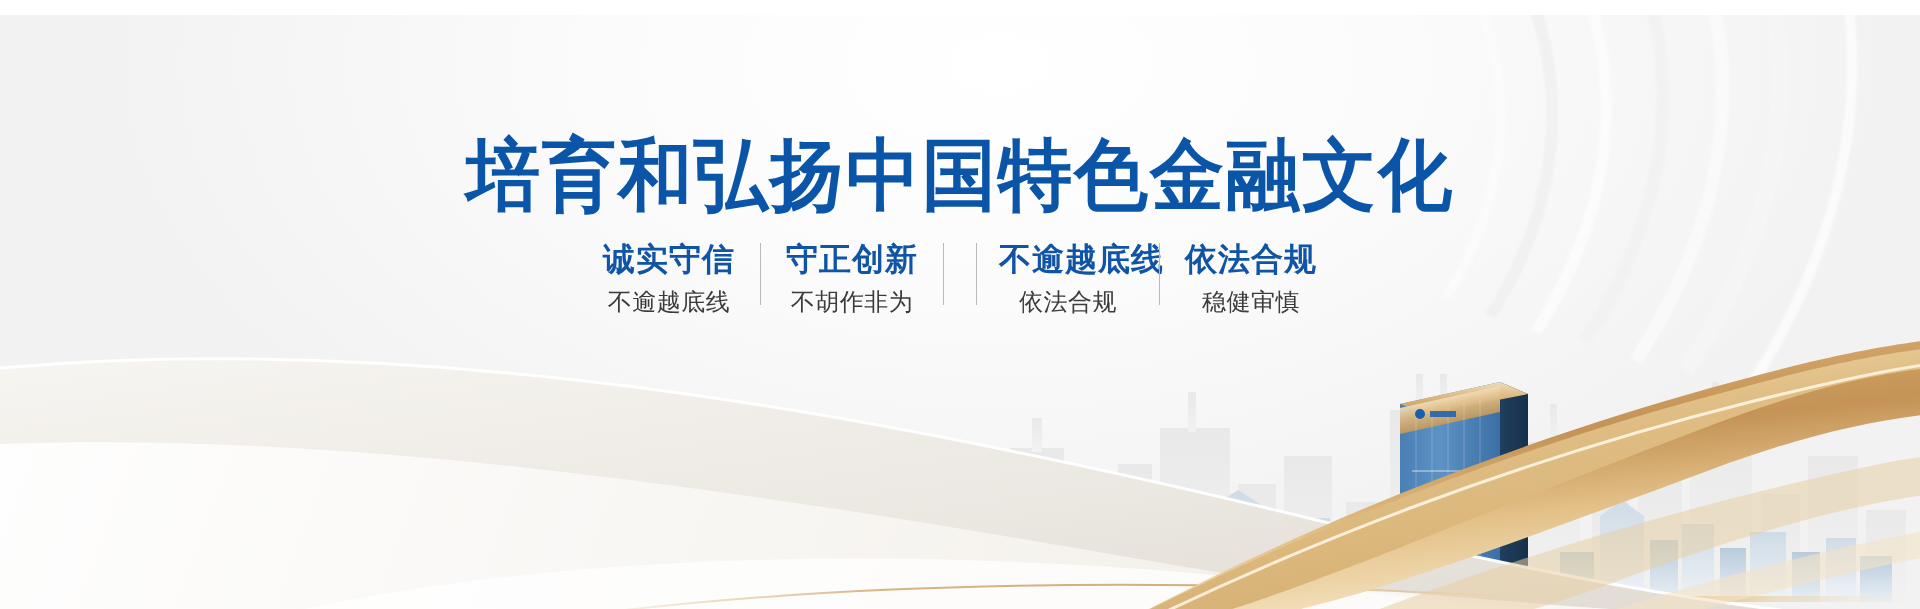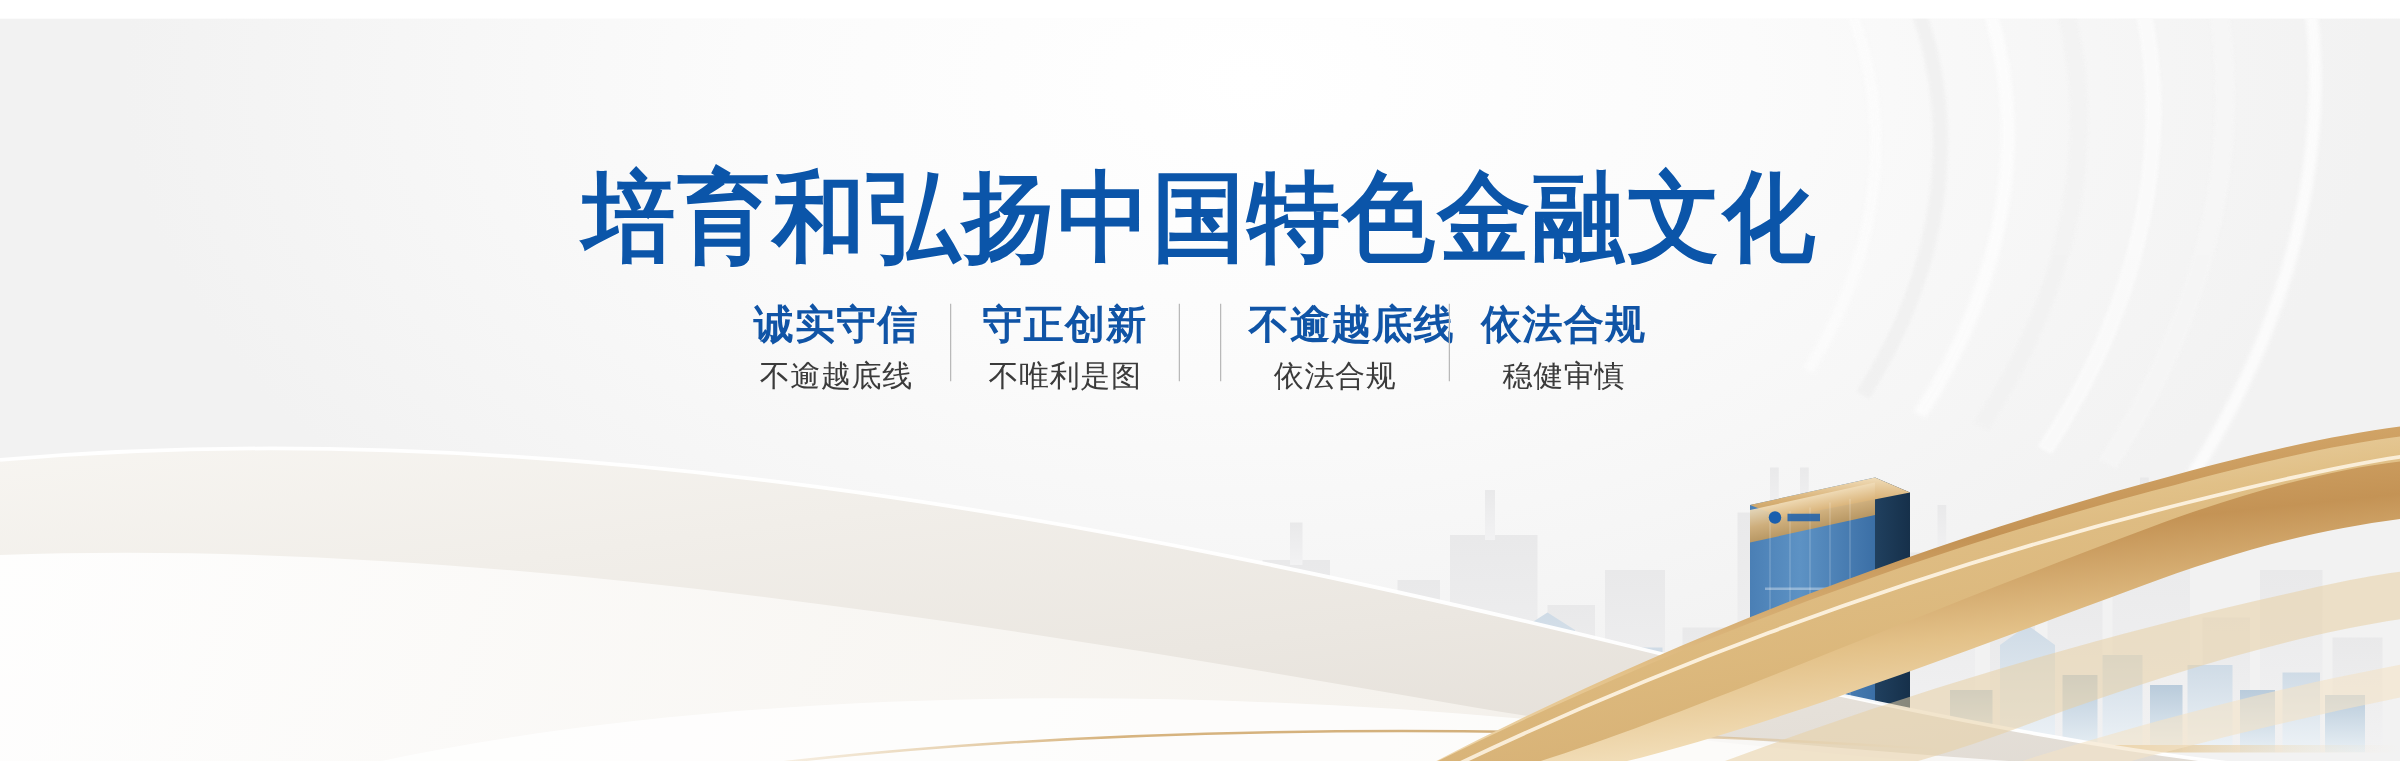--- a/index.html
+++ b/index.html
@@ -332,21 +332,21 @@
 
   <div class="slogans">
     <div class="slogan-item">
       <div class="slogan-main">诚实守信</div>
       <div class="slogan-sub">不逾越底线</div>
     </div>
     <div class="divider"></div>
 
     <div class="slogan-item">
       <div class="slogan-main">守正创新</div>
-      <div class="slogan-sub">不唯利是图</div>
+      <div class="slogan-sub">不胡作非为</div>
     </div>
     <div class="divider"></div>
 
     <div class="divider"></div>
 
     <div class="slogan-item">
       <div class="slogan-main">不逾越底线</div>
       <div class="slogan-sub">依法合规</div>
     </div>
     <div class="divider"></div>

